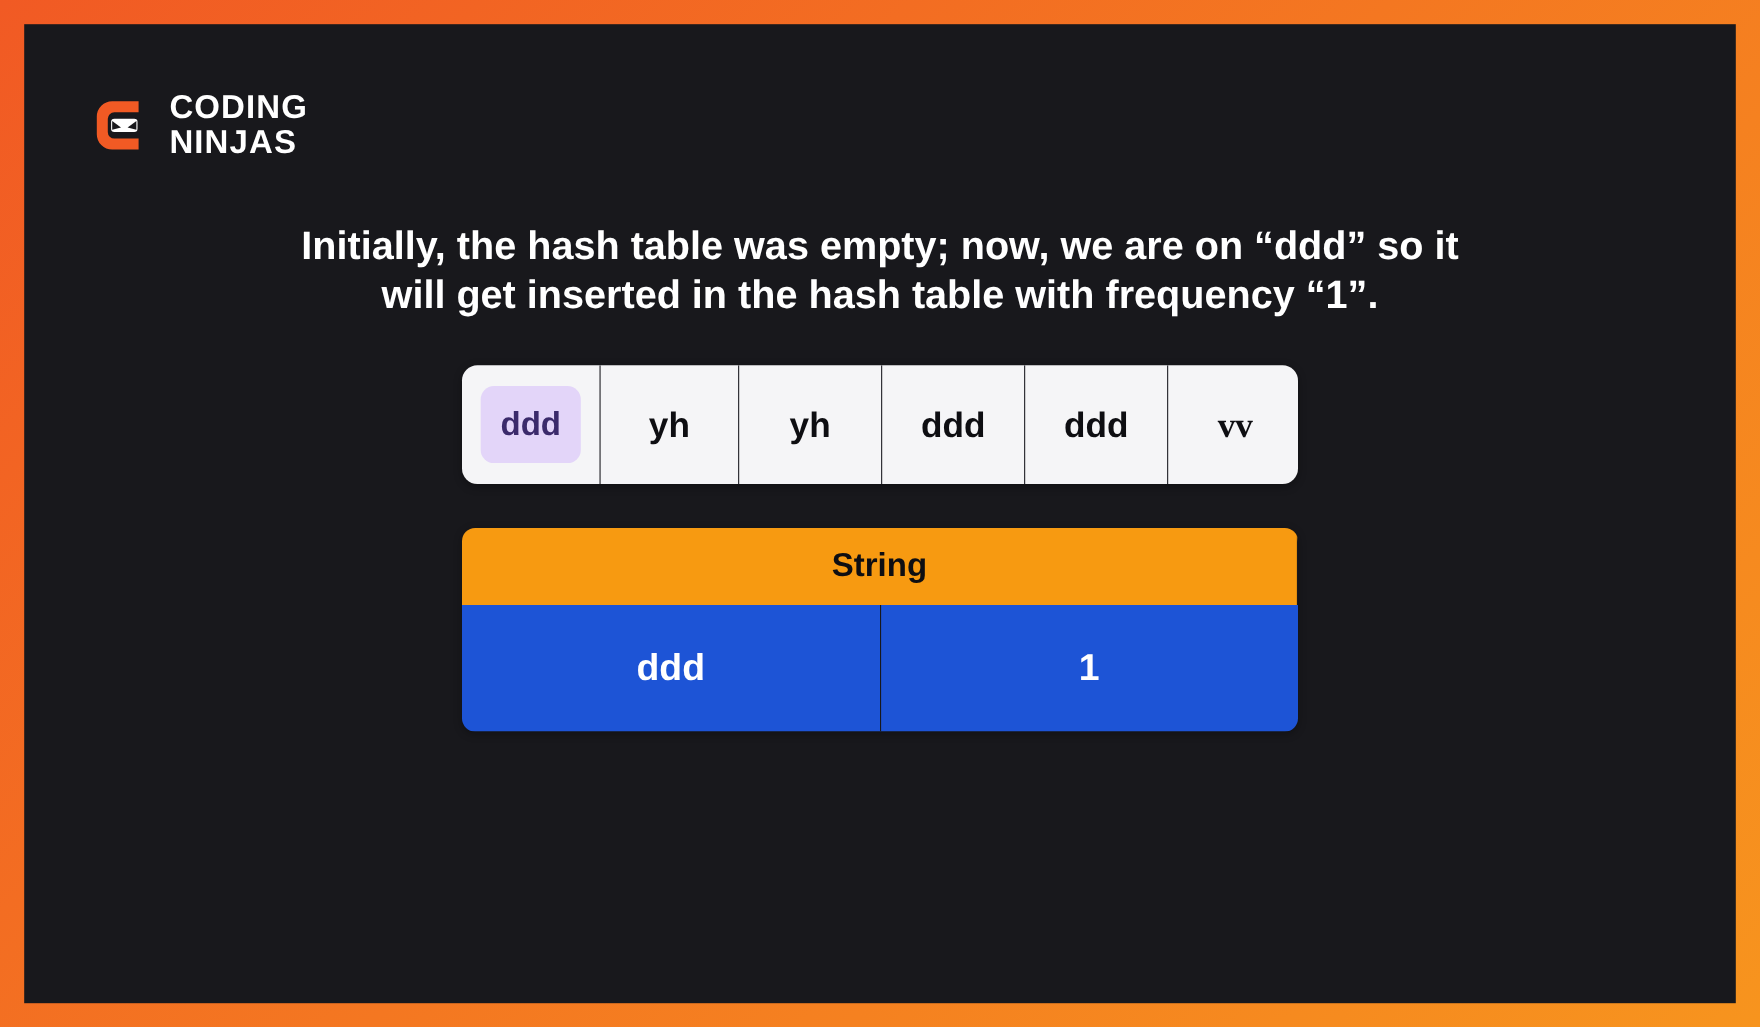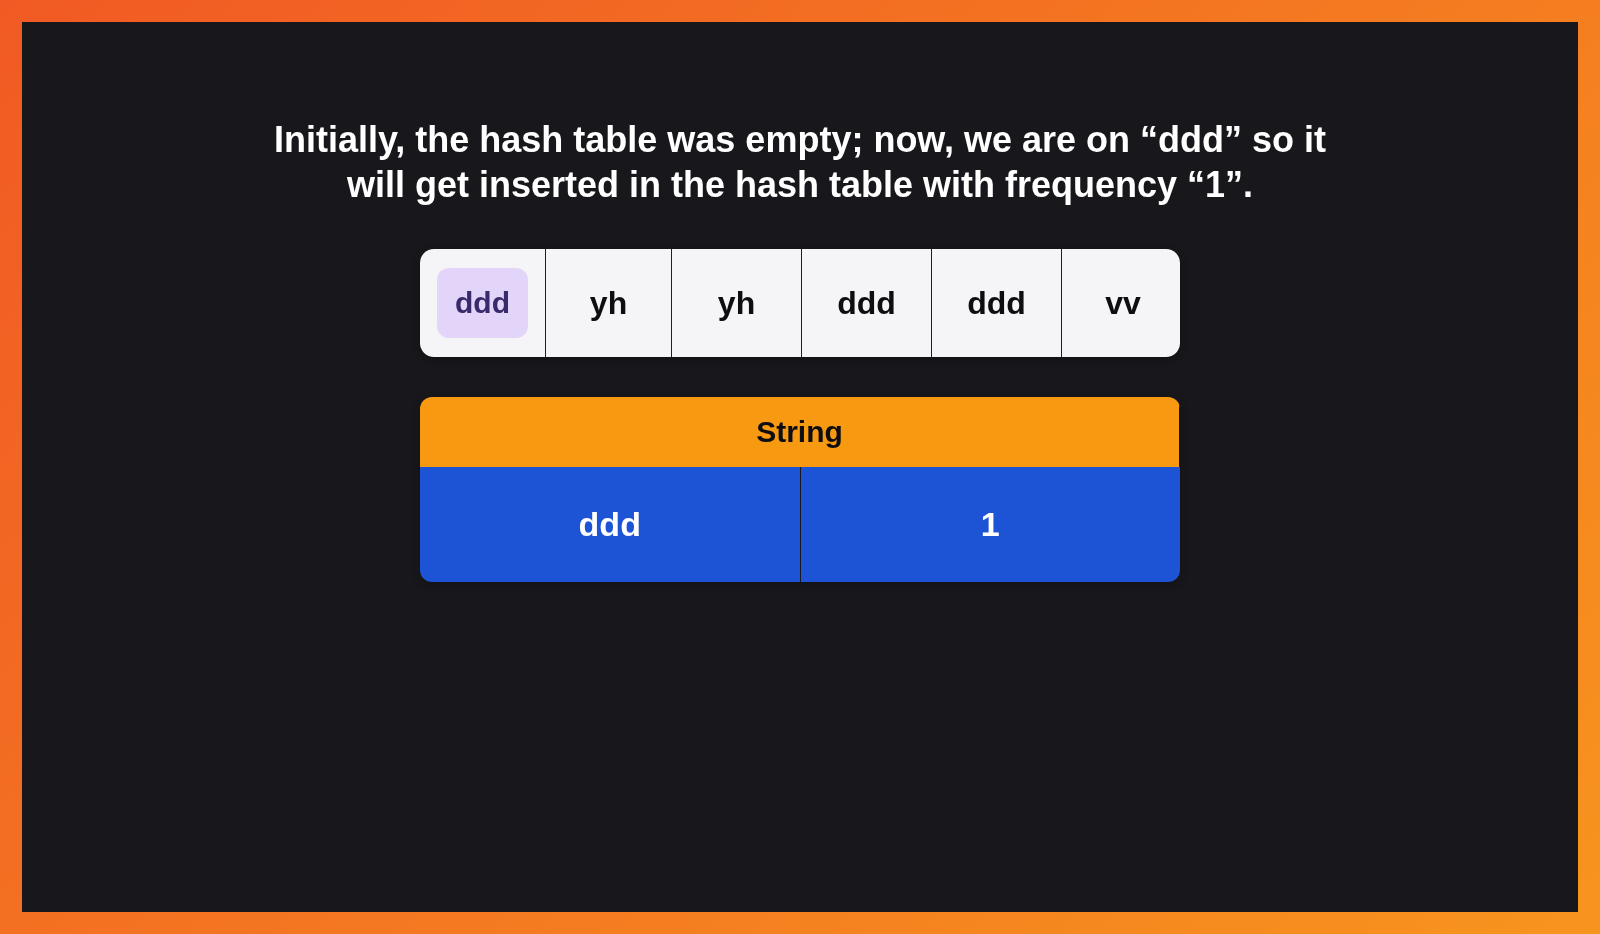--- a/index.html
+++ b/index.html
@@ -68,21 +68,21 @@
     width: 126px;
     display: flex;
     align-items: center;
     justify-content: center;
     font-weight: 800;
     font-size: 32px;
     color: #0e0e12;
     border-right: 1px solid #1f1f24;
   }
   .cell.wide { width: 130px; }
-  .cell:last-child { border-right: none; width: 122px; }
+  .cell:last-child { border-right: none; width: 122px; font-family: Liberation Serif, serif; }
   .cell .pill {
     background: #e3d5f9;
     color: #3b2a6b;
     border-radius: 12px;
     padding: 18px 18px;
     font-weight: 800;
     font-size: 30px;
   }
   .hashwrap {
     margin-top: 40px;
@@ -116,20 +116,34 @@
     color: #ffffff;
     padding: 38px 0;
   }
   .hash-row > div:first-child { border-right: 1px solid #18181c; }
 </style>
 </head>
 <body>
 
 <div class="frame">
 
+  <div class="logo">
+    <div class="logo-mark">
+      <svg viewBox="0 0 56 56" width="56" height="56">
+        <path d="M44 6 H20 A14 14 0 0 0 6 20 V36 A14 14 0 0 0 20 50 H44 V40 H22 A6 6 0 0 1 16 34 V22 A6 6 0 0 1 22 16 H44 Z" fill="#f15a24"></path>
+        <rect x="19" y="22" width="24" height="12" rx="3" fill="#ffffff"></rect>
+        <path d="M20 24 L28 30 L20 32 Z" fill="#18181c"></path>
+        <path d="M42 24 L34 30 L42 32 Z" fill="#18181c"></path>
+      </svg>
+    </div>
+    <div class="logo-text">
+      <div>CODING</div>
+      <div>NINJAS</div>
+    </div>
+  </div>
 
   <div class="content">
 
     <div class="explanation">Initially, the hash table was empty; now, we are on “ddd” so it will get inserted in the hash table with frequency “1”.</div>
 
     <div class="array">
       <div class="cell">
         <span class="pill">ddd</span>
       </div>
       <div class="cell">yh</div>

